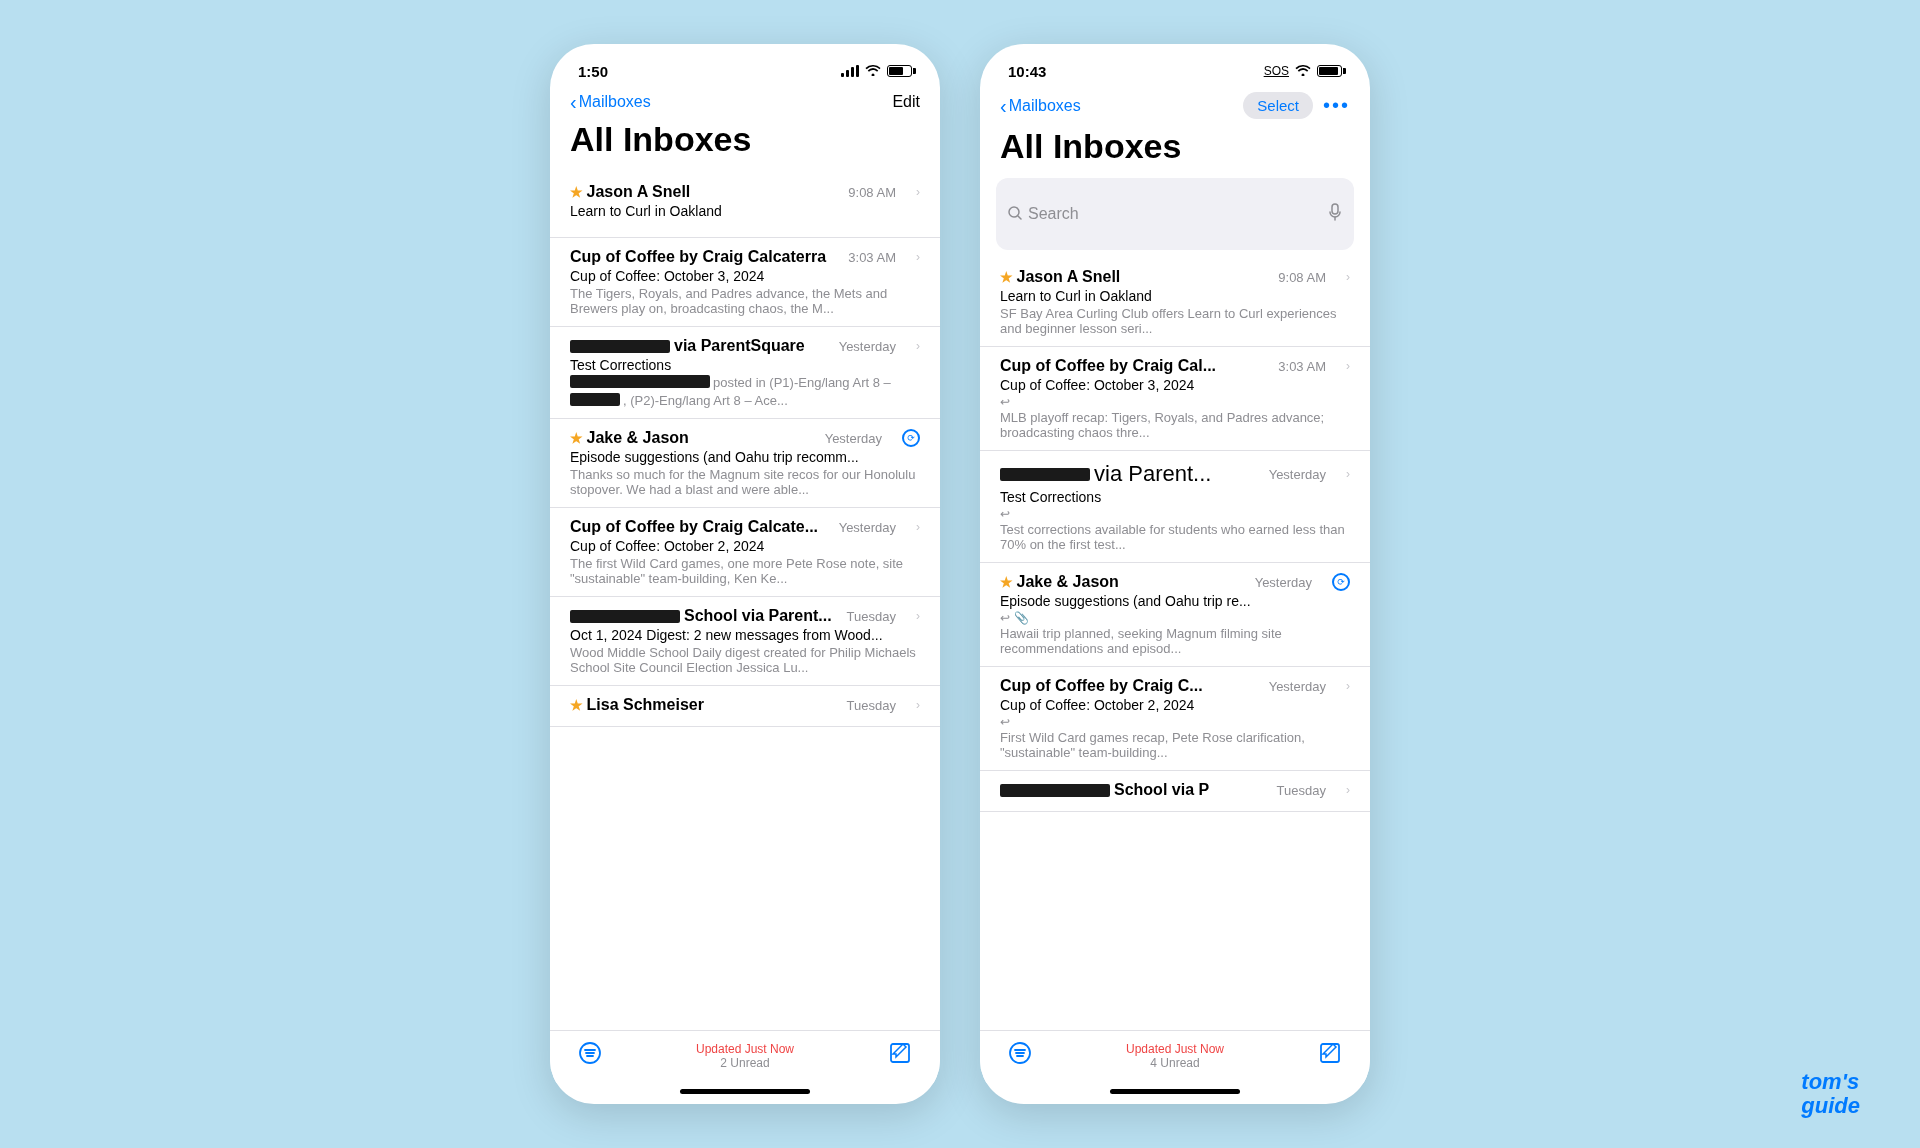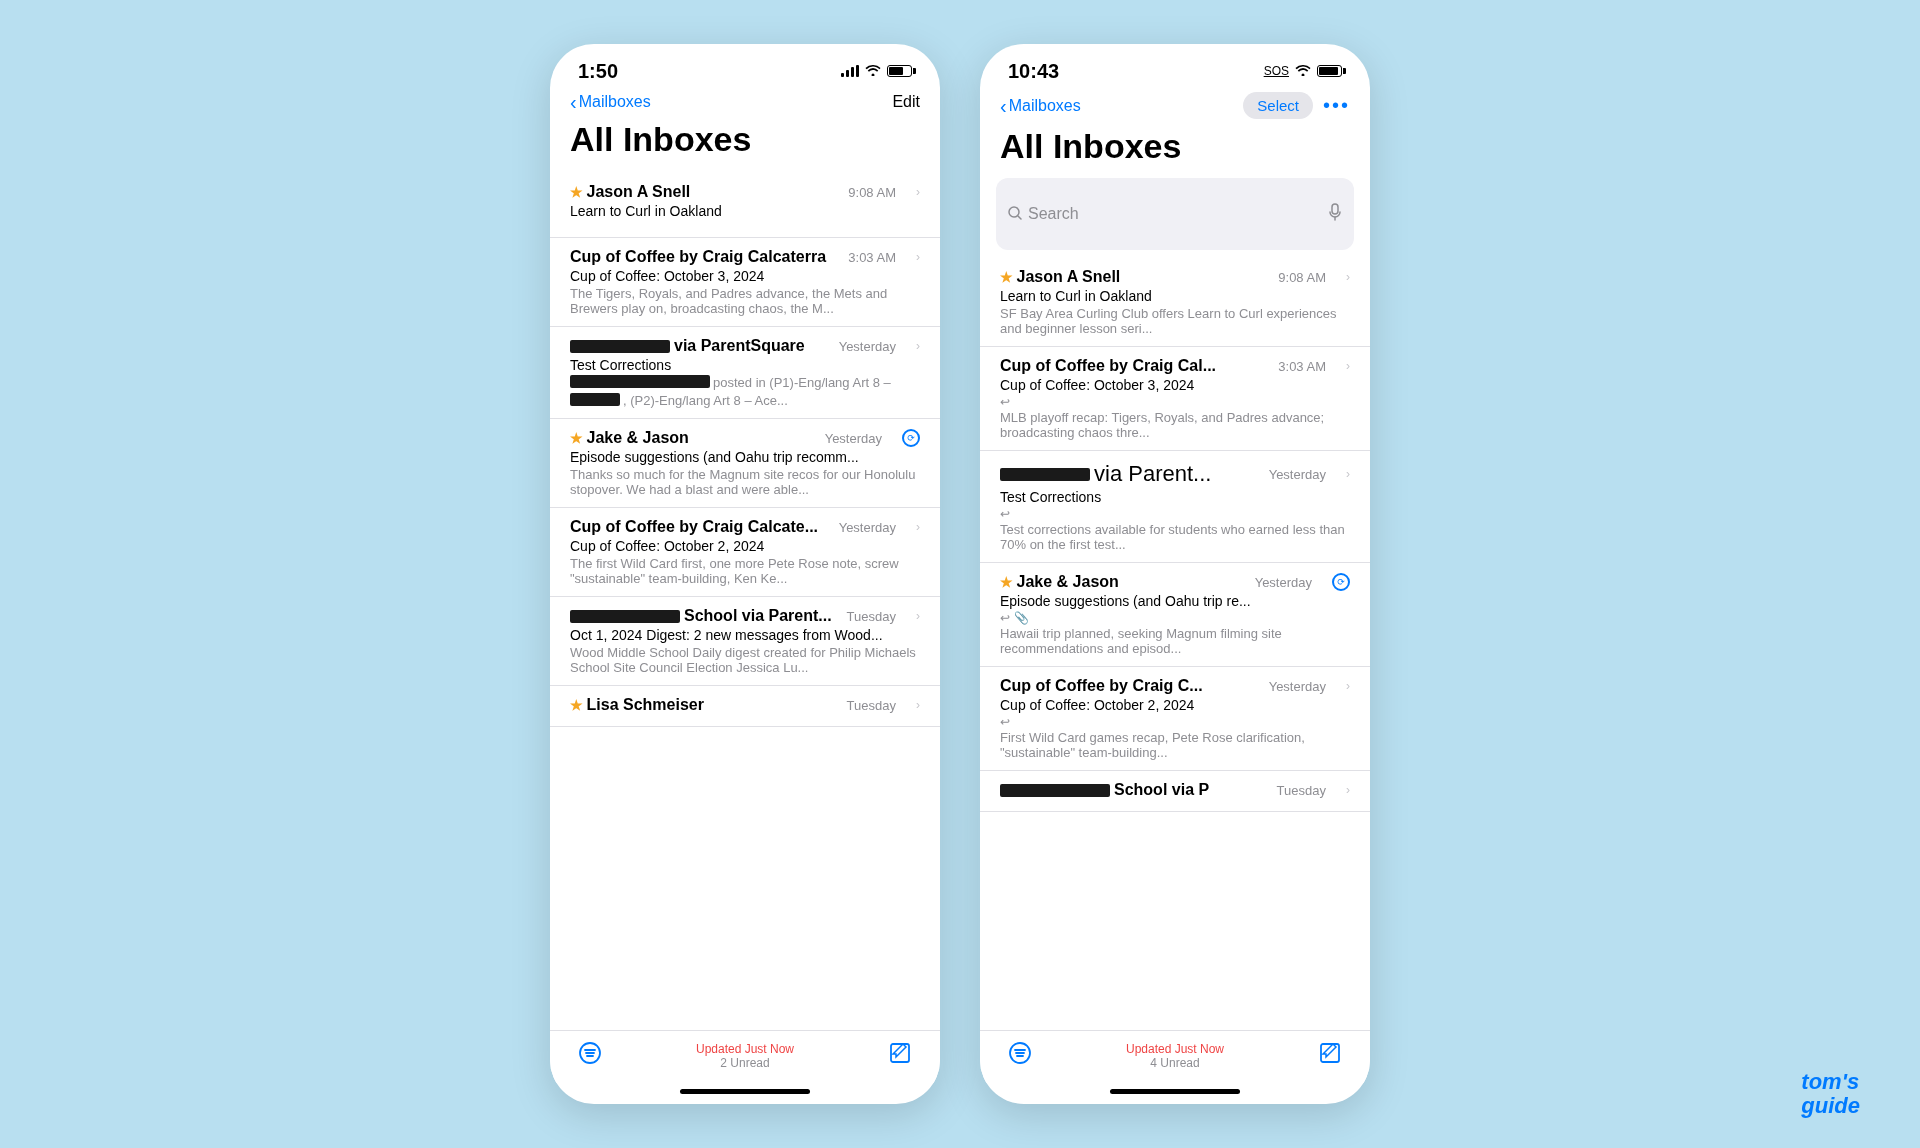--- a/index.html
+++ b/index.html
@@ -32,21 +32,21 @@
     
     .status-bar {
       display: flex;
       justify-content: space-between;
       align-items: center;
       padding: 14px 28px 4px 28px;
       height: 44px;
       flex-shrink: 0;
     }
     .status-time {
-      font-size: 20px;
+      font-size: 15px;
       font-weight: 600;
       color: #000;
     }
     .status-icons {
       display: flex;
       align-items: center;
       gap: 6px;
       text-decoration: underline;
     }
     .signal-bars {
@@ -405,21 +405,21 @@
         <div class="email-item-header">
           <div class="email-sender">
             <span>Cup of Coffee by Craig Calcate...</span>
           </div>
           <div class="email-time">
             <span>Yesterday</span>
             <span class="email-time-chevron">›</span>
           </div>
         </div>
         <div class="email-subject">Cup of Coffee: October 2, 2024</div>
-        <div class="email-preview">The first Wild Card first, one more Pete Rose note, screw "sustainable" team-building, Ken Ke...</div>
+        <div class="email-preview">The first Wild Card games, one more Pete Rose note, site "sustainable" team-building, Ken Ke...</div>
       </div>
 
       <div class="email-item">
         <div class="email-item-header">
           <div class="email-sender">
             <span class="redacted" style="width:110px"></span>
             <span style="font-size:16px;font-weight:700;"> School via Parent...</span>
           </div>
           <div class="email-time">
             <span>Tuesday</span>

